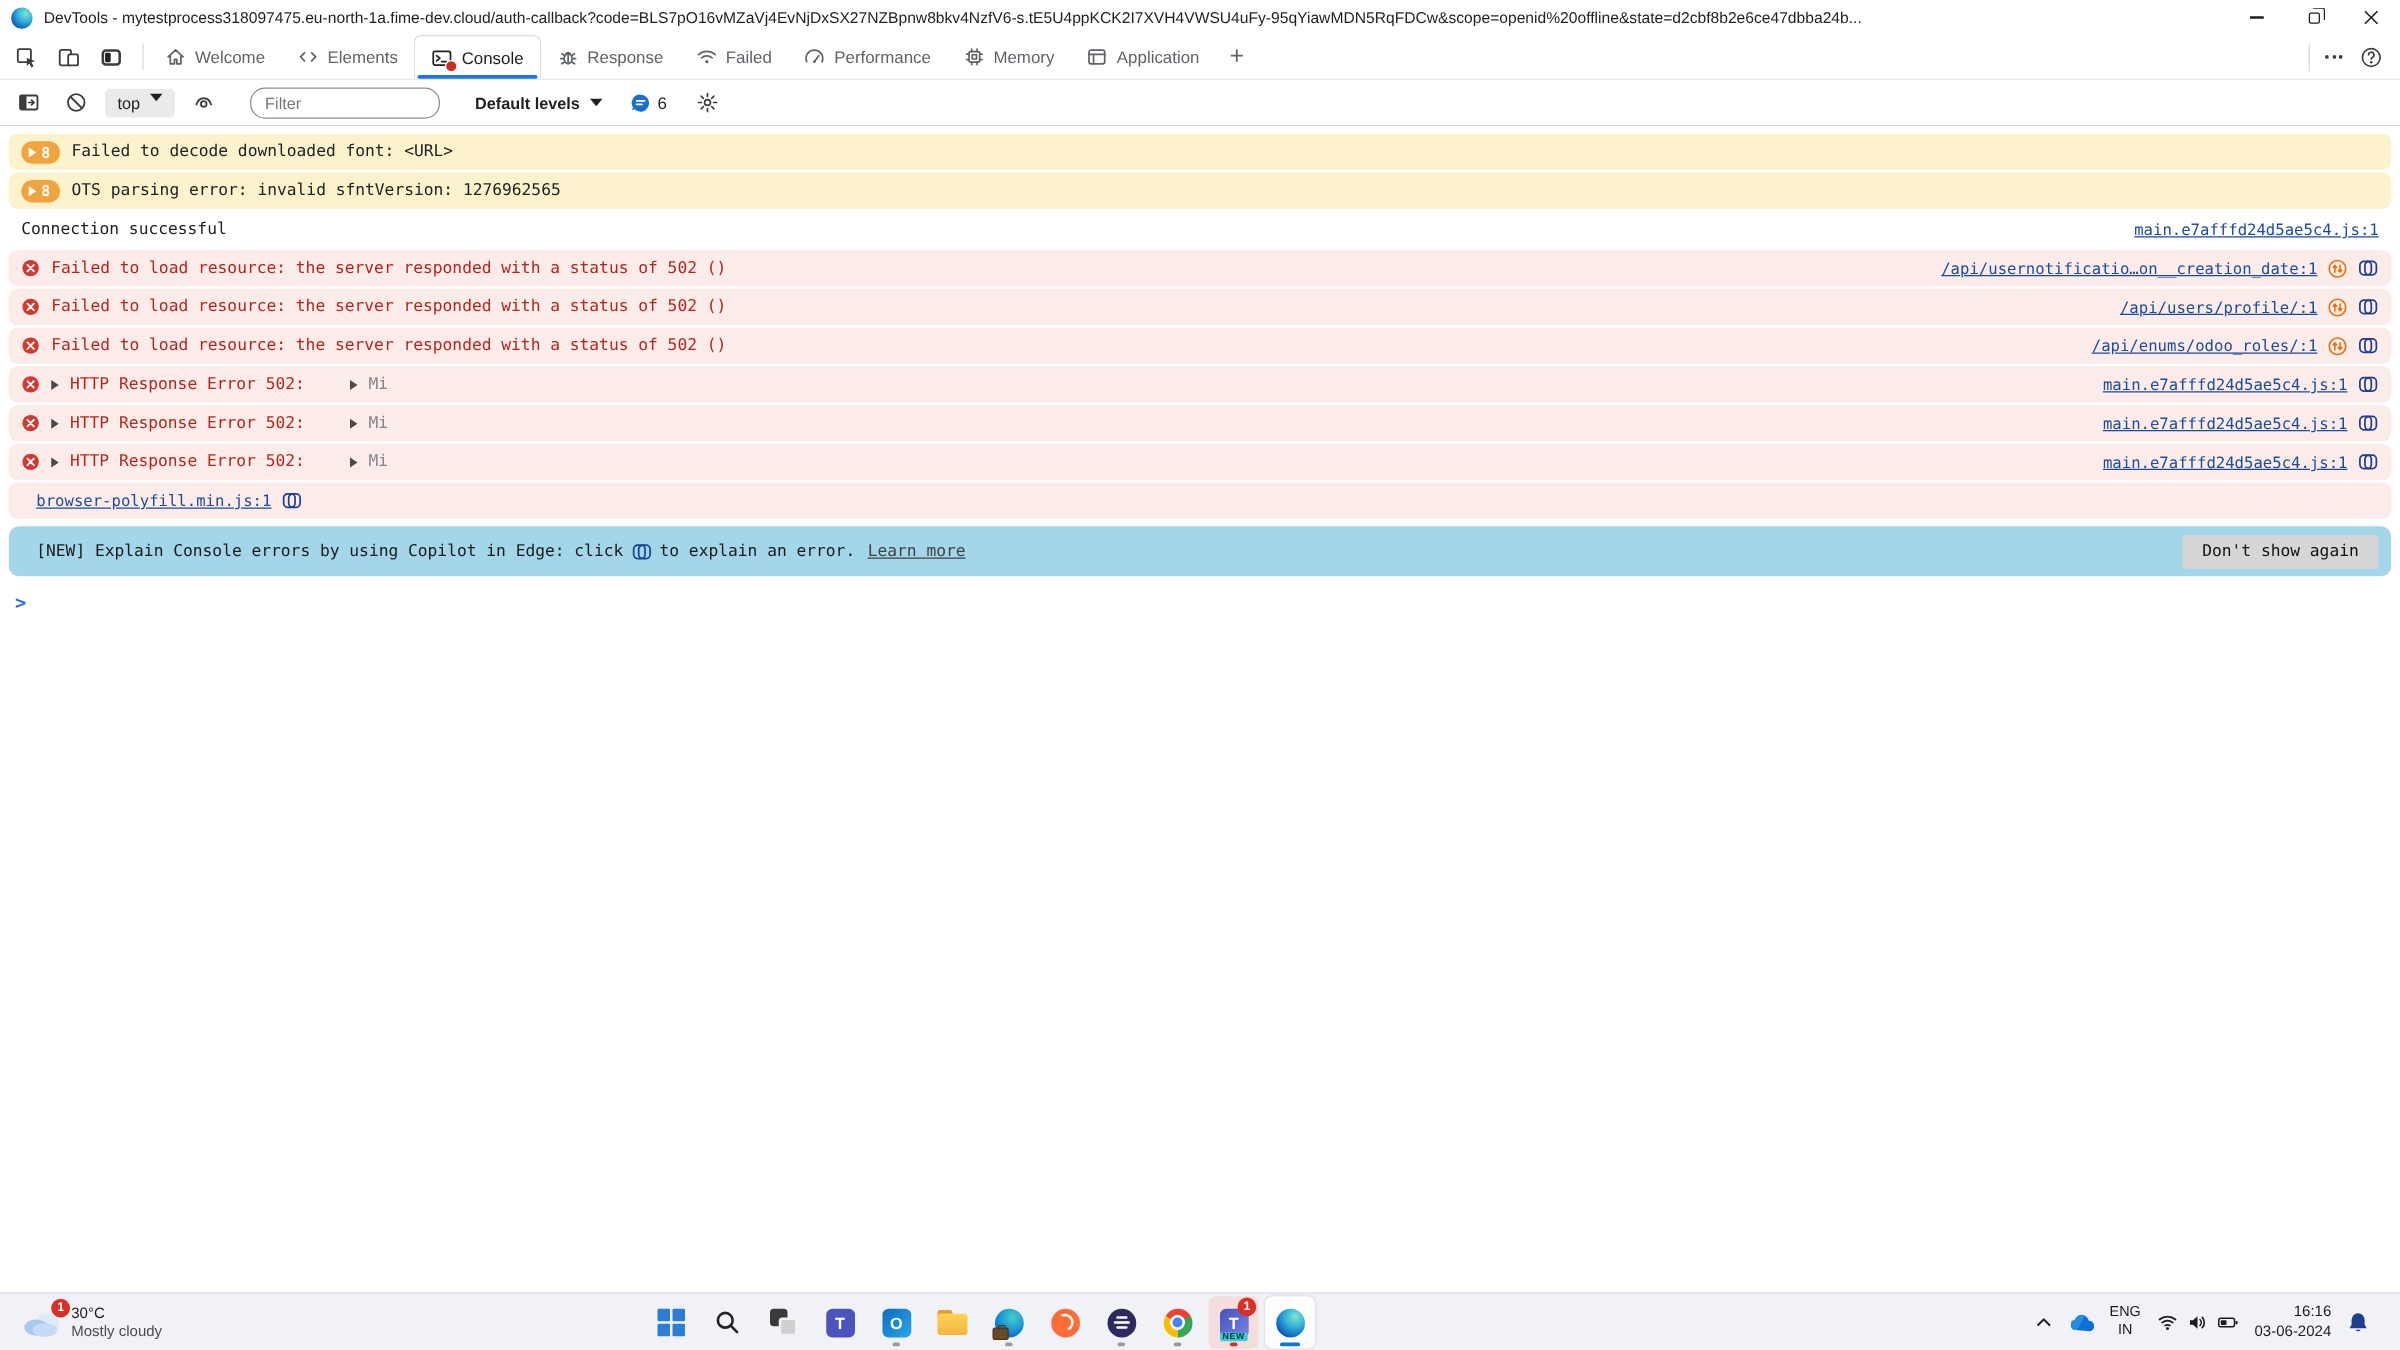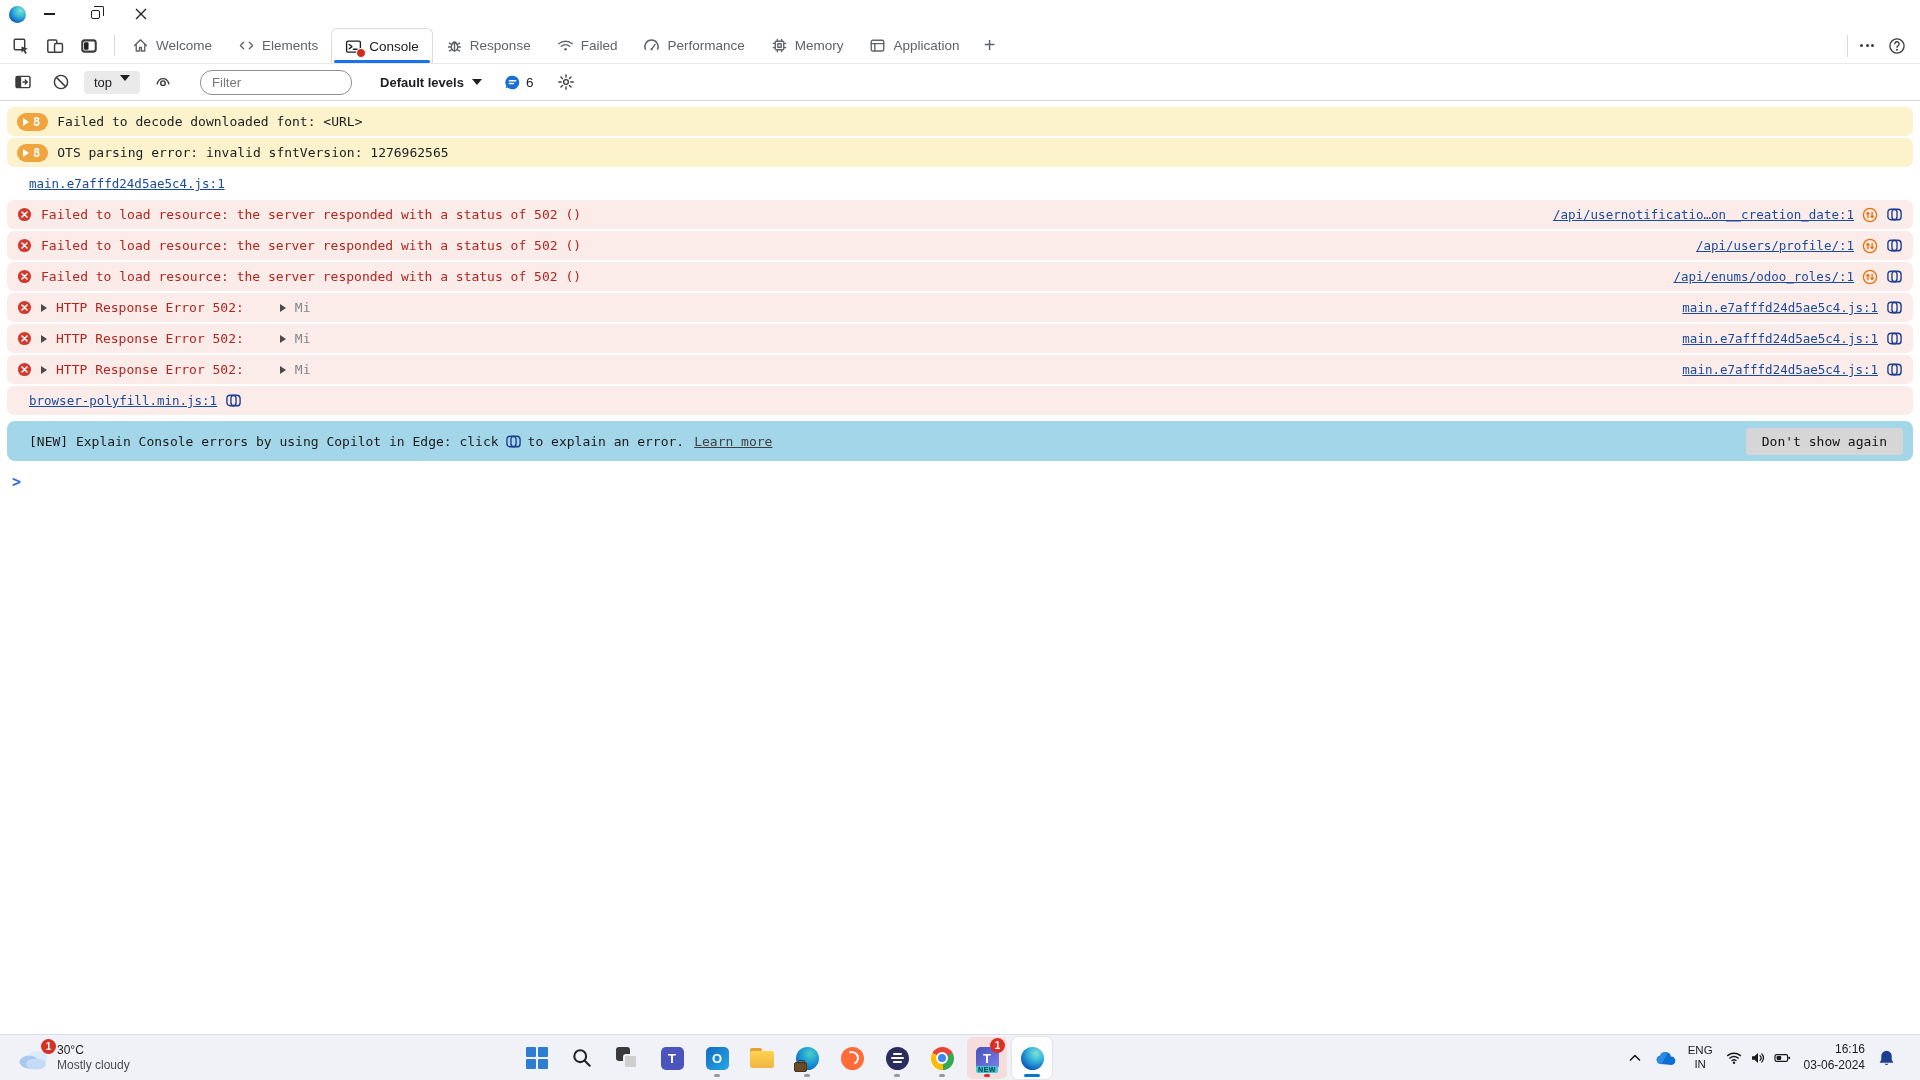--- a/index.html
+++ b/index.html
@@ -114,20 +114,21 @@
   .tray-block { display:flex; align-items:center; }
   .lang { font-size:11.5px; color:#1b1b1b; line-height:1.2; text-align:center; }
   .quick { display:flex; align-items:center; gap:6px; }
   .clock { font-size:12px; color:#1b1b1b; text-align:right; line-height:1.3; }
 </style>
 </head>
 <body>
 
 <div class="titlebar">
   <span class="edge-logo-sm"></span>
+  <span class="title-text">DevTools - mytestprocess318097475.eu-north-1a.fime-dev.cloud/auth-callback?code=BLS7pO16vMZaVj4EvNjDxSX27NZBpnw8bkv4NzfV6-s.tE5U4ppKCK2I7XVH4VWSU4uFy-95qYiawMDN5RqFDCw&amp;scope=openid%20offline&amp;state=d2cbf8b2e6ce47dbba24b...</span>
   <div class="win-controls">
     <button class="wc">
         <span class="glyph-min"></span>
       </button>
     <button class="wc">
         <span class="glyph-restore"></span>
       </button>
     <button class="wc">
       <svg width="12" height="12" viewBox="0 0 12 12">
           <path d="M1 1l10 10M11 1L1 11" stroke="#1f1f1f" stroke-width="1.3"></path>
@@ -321,20 +322,23 @@
         <div class="left">
           <span class="warn-pill">
             <span class="tri-w"></span>
             <span>8</span>
           </span>
           <span class="msg-text">OTS parsing error: invalid sfntVersion: 1276962565</span>
         </div>
         <div class="right"></div>
       </div>
       <div class="crow log">
+        <div class="left">
+          <span class="msg-text">Connection successful</span>
+        </div>
         <div class="right">
           <a class="src-link" href="#">main.e7afffd24d5ae5c4.js:1</a>
         </div>
       </div>
       <div class="crow error">
         <div class="left">
           <span style="display: flex;">
             <svg width="15" height="15" viewBox="0 0 16 16" fill="none" stroke="none" stroke-width="1.3" stroke-linecap="round" stroke-linejoin="round">
               <circle cx="8" cy="8" r="7" fill="#d33a2f" stroke="none"></circle>
               <path d="M5.3 5.3l5.4 5.4M10.7 5.3l-5.4 5.4" stroke="#fff" stroke-width="1.6"></path>

